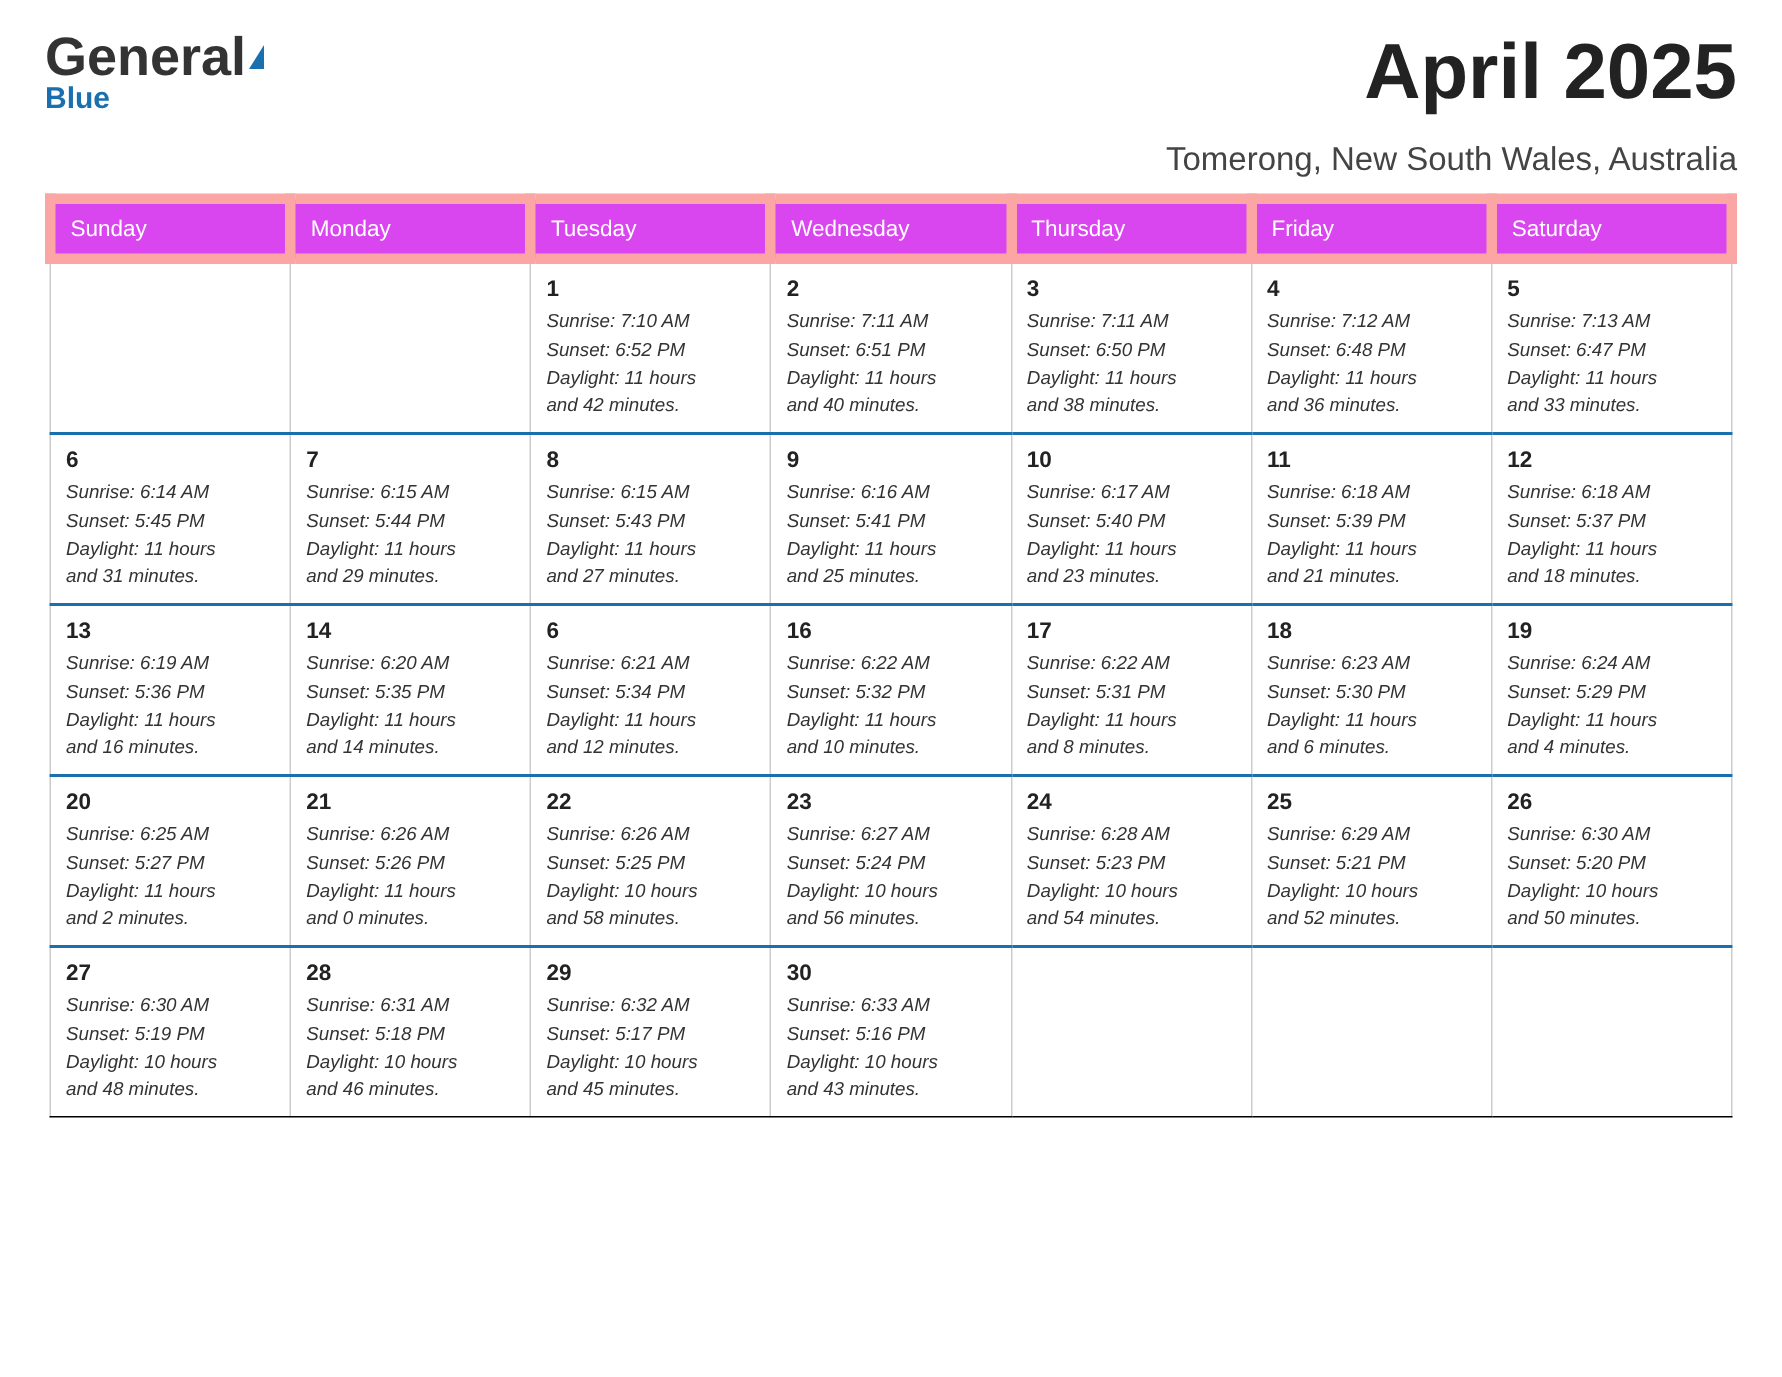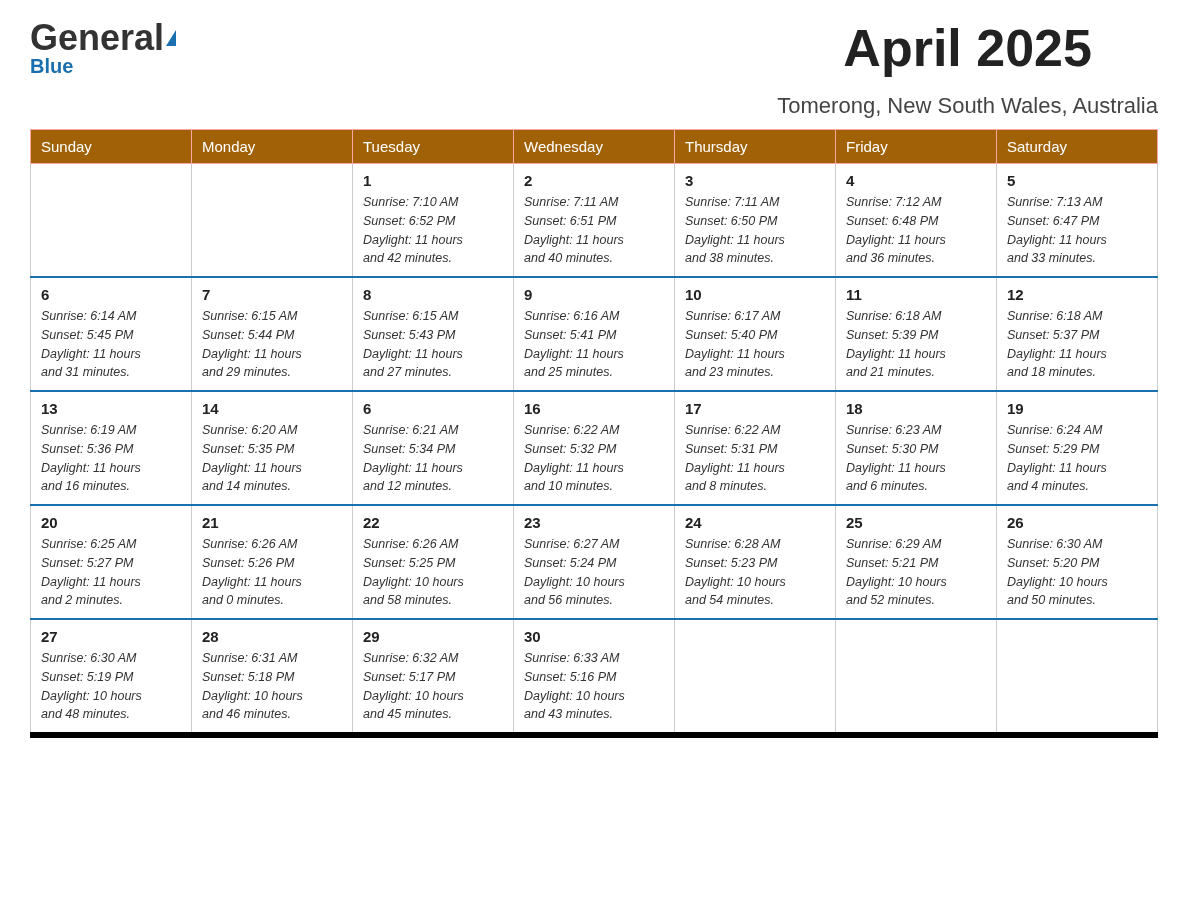--- a/index.html
+++ b/index.html
@@ -41,46 +41,46 @@
       border-right: 0px solid transparent;
       border-bottom: 16px solid #1a6faf;
       margin-left: 2px;
       vertical-align: middle;
     }
     .logo-line {
       display: flex;
       align-items: center;
     }
     .title-block {
-      text-align: center;
+      text-align: right;
     }
     .title-month {
       font-size: 52px;
       font-weight: bold;
       color: #222;
       line-height: 1.1;
     }
     .title-location {
       font-size: 22px;
       color: #444;
       margin-top: 16px;
     }
     .calendar {
       width: 100%;
       border-collapse: collapse;
       margin-top: 8px;
     }
     .calendar th {
-      background-color: #a16207;
+      background-color: #d946ef;
       color: #fff;
       padding: 8px 10px;
       text-align: left;
       font-size: 15px;
       font-weight: normal;
-      border: 1px solid #fca5a5;
+      border: 7px solid #fca5a5;
     }
     .calendar td {
       vertical-align: top;
       padding: 8px 10px;
       border: 1px solid #ccc;
       font-size: 13px;
       color: #333;
       width: 14.28%;
       min-height: 110px;
       height: 110px;
@@ -98,21 +98,21 @@
       color: #333;
       font-style: italic;
     }
     .empty-cell {
       background: #fff;
     }
     .calendar tr td {
       border-bottom: 2px solid #1a6faf;
     }
     .calendar tr:last-child td {
-      border-bottom: 6px solid #000000;
+      border-bottom: 1px solid #000000;
     }
   </style>
 </head>
 <body>
 
 <div class="header">
   <div class="logo">
     <div class="logo-line">
       <span class="logo-general">General</span>
       <span class="logo-triangle"></span>

